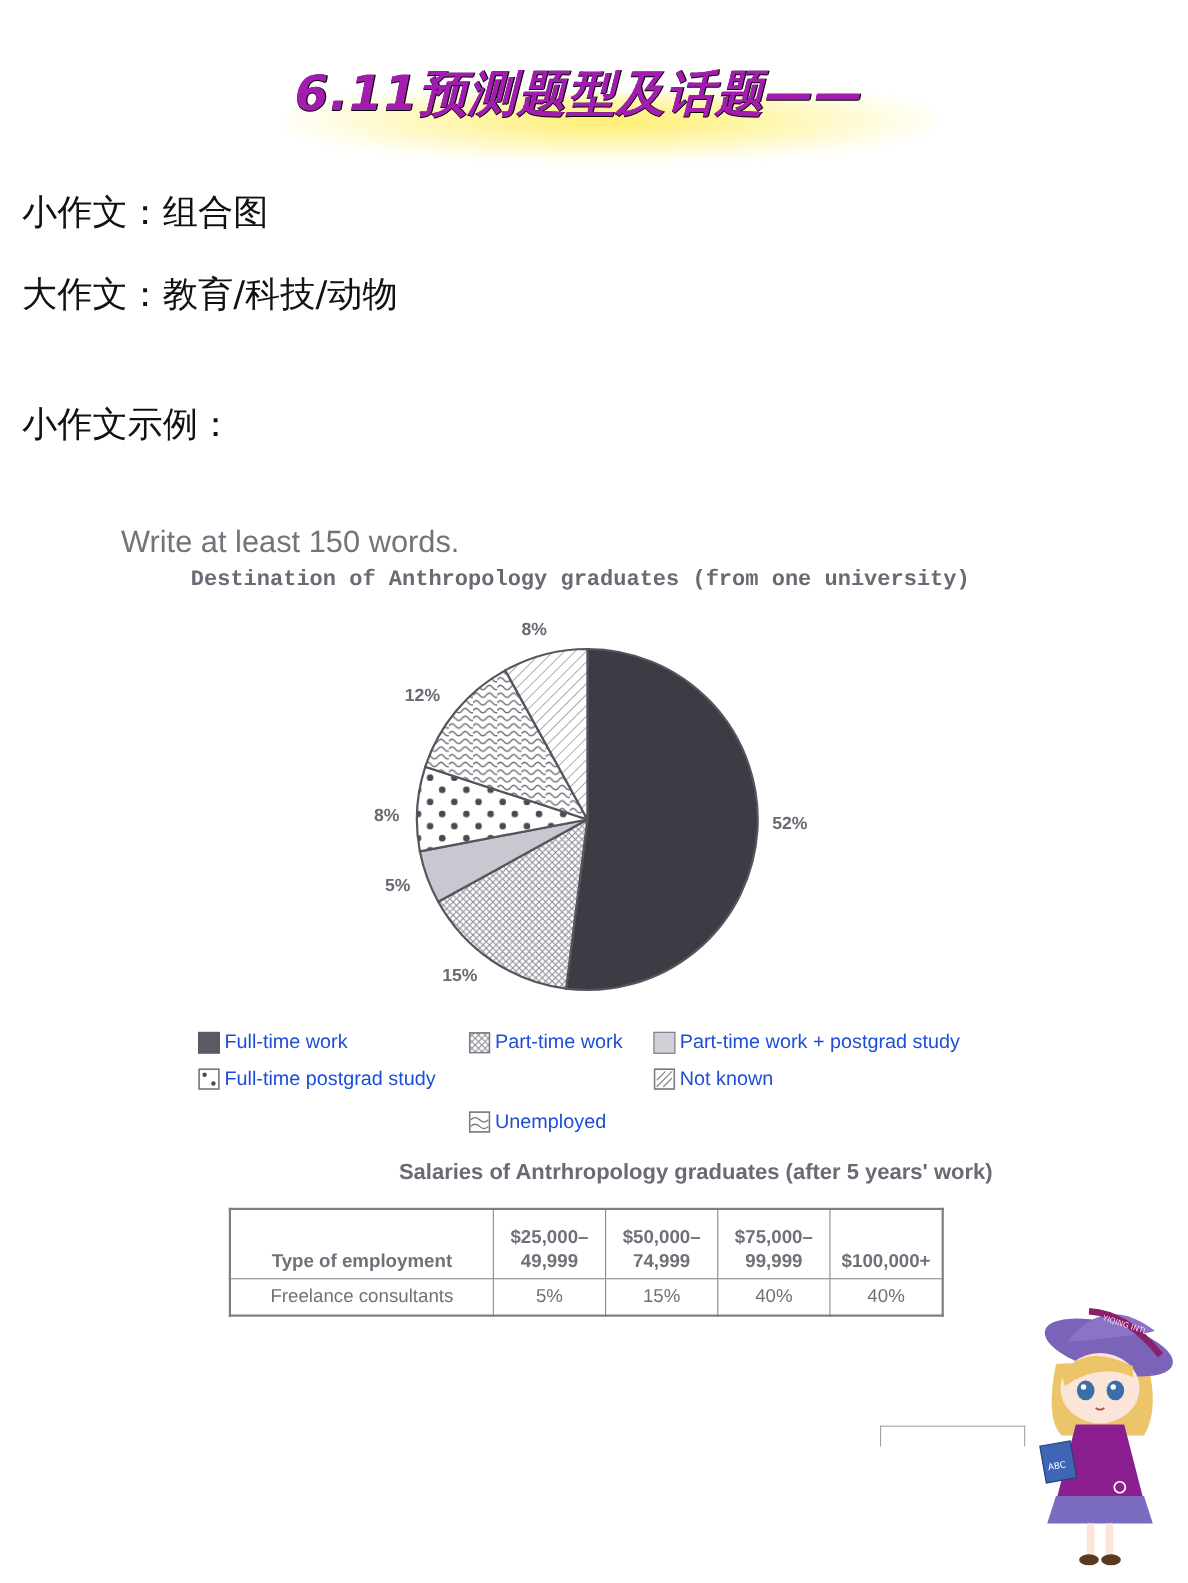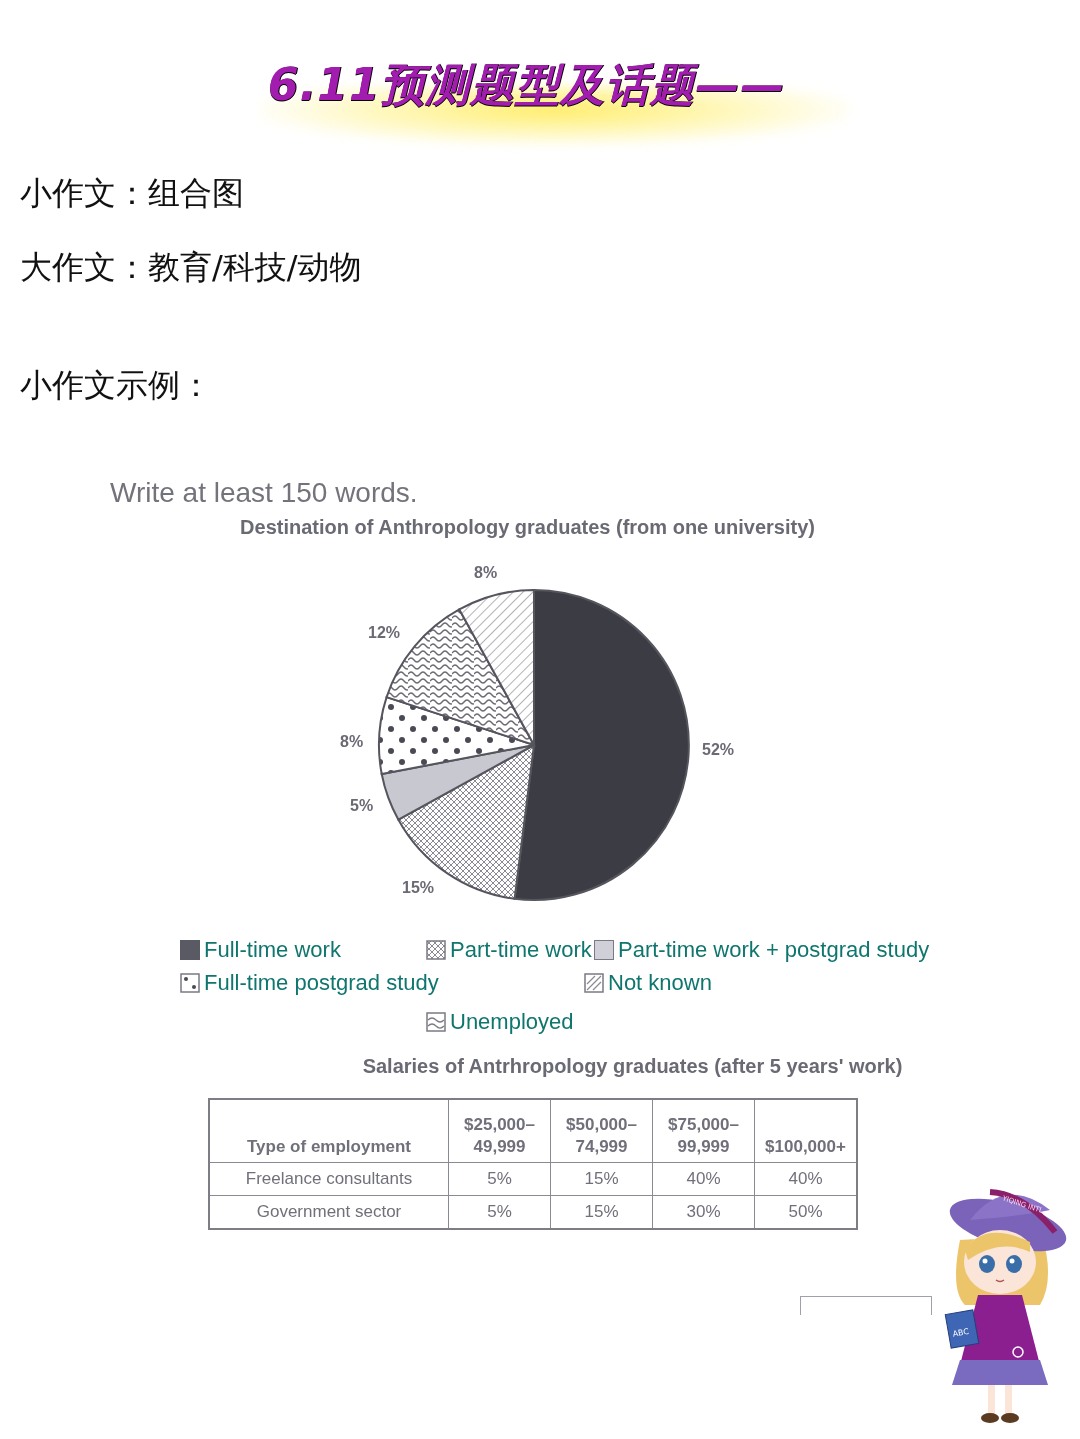--- a/index.html
+++ b/index.html
@@ -28,29 +28,29 @@
       position: absolute; left: 20px; font-size: 32px; color: #111;
       white-space: nowrap; font-family: "DejaVu Sans", sans-serif;
     }
     .doc {
       position: absolute; left: 100px; top: 460px; width: 820px; height: 860px;
       font-family: "Liberation Sans", sans-serif; color: #6e6e78;
     }
     .instr { position: absolute; left: 10px; top: 17px; font-size: 28px; color: #73737c; }
     .chart-title {
       position: absolute; left: 0; width: 855px; top: 56px; text-align: center;
-      font-size: 20px; font-weight: bold; color: #6a6a74;
+      font-size: 20px; font-weight: bold; color: #6a6a74; font-family: Liberation Mono, monospace;
     }
     .pie-svg { position: absolute; left: 0; top: 0; }
     .pie-label {
       position: absolute; font-size: 16px; font-weight: bold; color: #6a6a74;
     }
     .legend { position: absolute; left: 80px; top: 473px; width: 740px; height: 70px; }
     .legend-item {
-      position: absolute; display: flex; align-items: center; font-size: 22px; color: #0f766e;
+      position: absolute; display: flex; align-items: center; font-size: 18px; color: #1d4ed8;
       white-space: nowrap;
     }
     .swatch { width: 20px; height: 20px; margin-right: 4px; box-sizing: border-box; }
     .table-title {
       position: absolute; left: 0; width: 1065px; top: 595px; text-align: center;
       font-size: 20px; font-weight: bold; color: #6a6a74;
     }
     table.sal {
       position: absolute; left: 108px; top: 638px; border-collapse: collapse;
       border: 2px solid #7d7d86; color: #70707a; font-size: 17px;
@@ -154,21 +154,21 @@
       <span>Full-time postgrad study</span>
     </div>
     <div class="legend-item" style="left:246px; top:37px;margin-top:39px;">
       <svg class="swatch" width="20" height="20">
           <rect x="1" y="1" width="18" height="18" fill="#fff" stroke="#7a7a84" stroke-width="1.5"></rect>
           <path d="M2 8 Q6 4 10 8 T18 8" fill="none" stroke="#7a7a84" stroke-width="1.2"></path>
           <path d="M2 14 Q6 10 10 14 T18 14" fill="none" stroke="#7a7a84" stroke-width="1.2"></path>
         </svg>
       <span>Unemployed</span>
     </div>
-    <div class="legend-item" style="left:404px; top:37px;">
+    <div class="legend-item" style="left:414px; top:37px;">
       <svg class="swatch" width="20" height="20">
           <rect x="1" y="1" width="18" height="18" fill="#fff" stroke="#7a7a84" stroke-width="1.5"></rect>
           <path d="M3 17 L17 3 M3 11 L11 3 M9 17 L17 9" stroke="#8a8a94" stroke-width="1.2"></path>
         </svg>
       <span>Not known</span>
     </div>
   </div>
 
   <div class="table-title">Salaries of Antrhropology graduates (after 5 years' work)</div>
 
@@ -181,27 +181,20 @@
       <th class="colx"><span>$75,000–</span><br><span>99,999</span></th>
       <th class="colx">$100,000+</th>
     </tr>
     <tr>
       <td>Freelance consultants</td>
       <td>5%</td>
       <td>15%</td>
       <td>40%</td>
       <td>40%</td>
     </tr>
-    <tr>
-      <td>Government sector</td>
-      <td>5%</td>
-      <td>15%</td>
-      <td>30%</td>
-      <td>50%</td>
-    </tr>
   </tbody>
     </table>
 </div>
 
 <div class="page-frag"></div>
 
 <svg class="mascot" viewBox="0 0 150 250">
 
   <path d="M30 60 Q20 110 35 125 L110 125 Q125 100 112 55 Z" fill="#ecc56a"></path>
 

